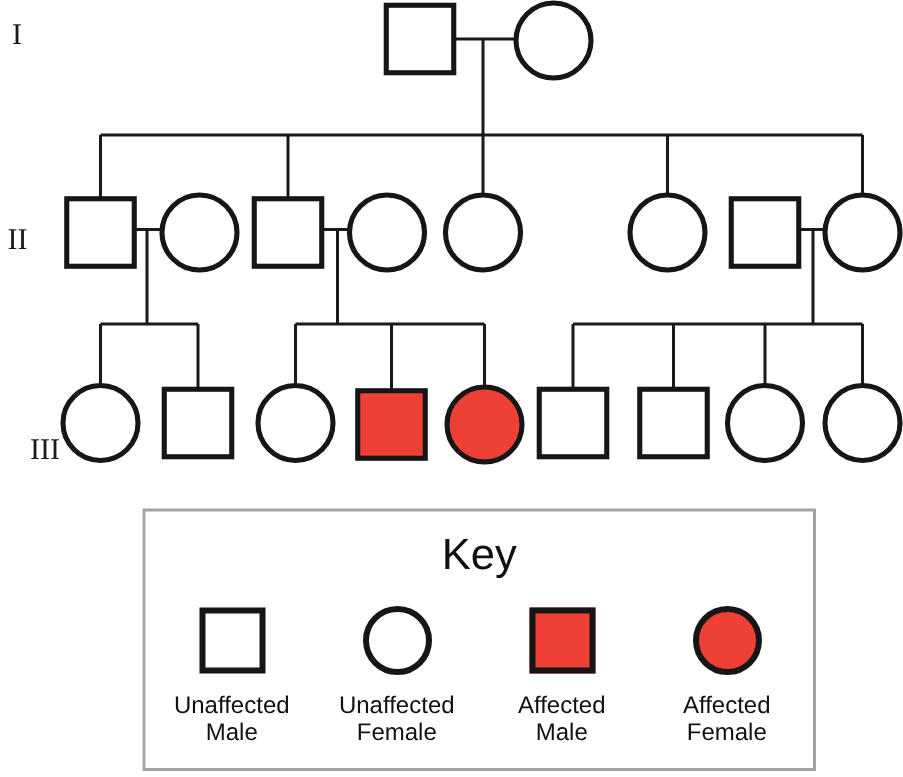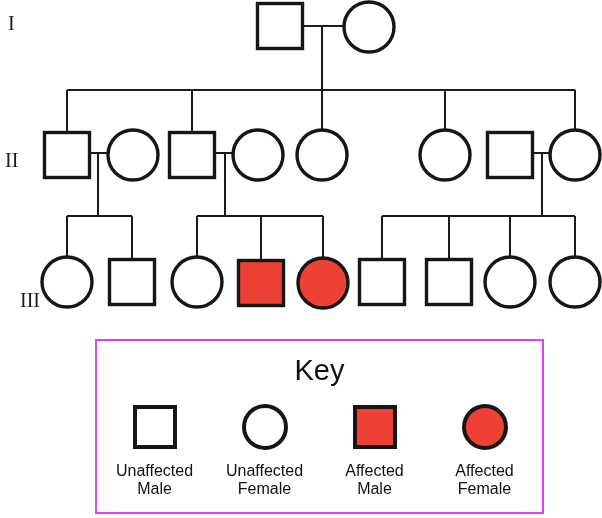--- a/index.html
+++ b/index.html
@@ -31,21 +31,21 @@
   .gen-label.gen-1 { left: 8px;  top: 13px;  }
   .gen-label.gen-2 { left: 5px;  top: 150px; text-align: right; }
   .gen-label.gen-3 { left: 20px;  top: 290px; }
 
   .key-box {
     position: absolute;
     left: 95px;
     top: 339px;
     width: 445px;
     height: 171px;
-    border: 2px solid #d946ef;
+    border: 2px solid #a3a3a3;
     background: #ffffff;
     box-sizing: content-box;
   }
   .key-title {
     margin-top: 14px;
     text-align: center;
     font-size: 29px;
     line-height: 1.05;
     color: #111111;
   }

